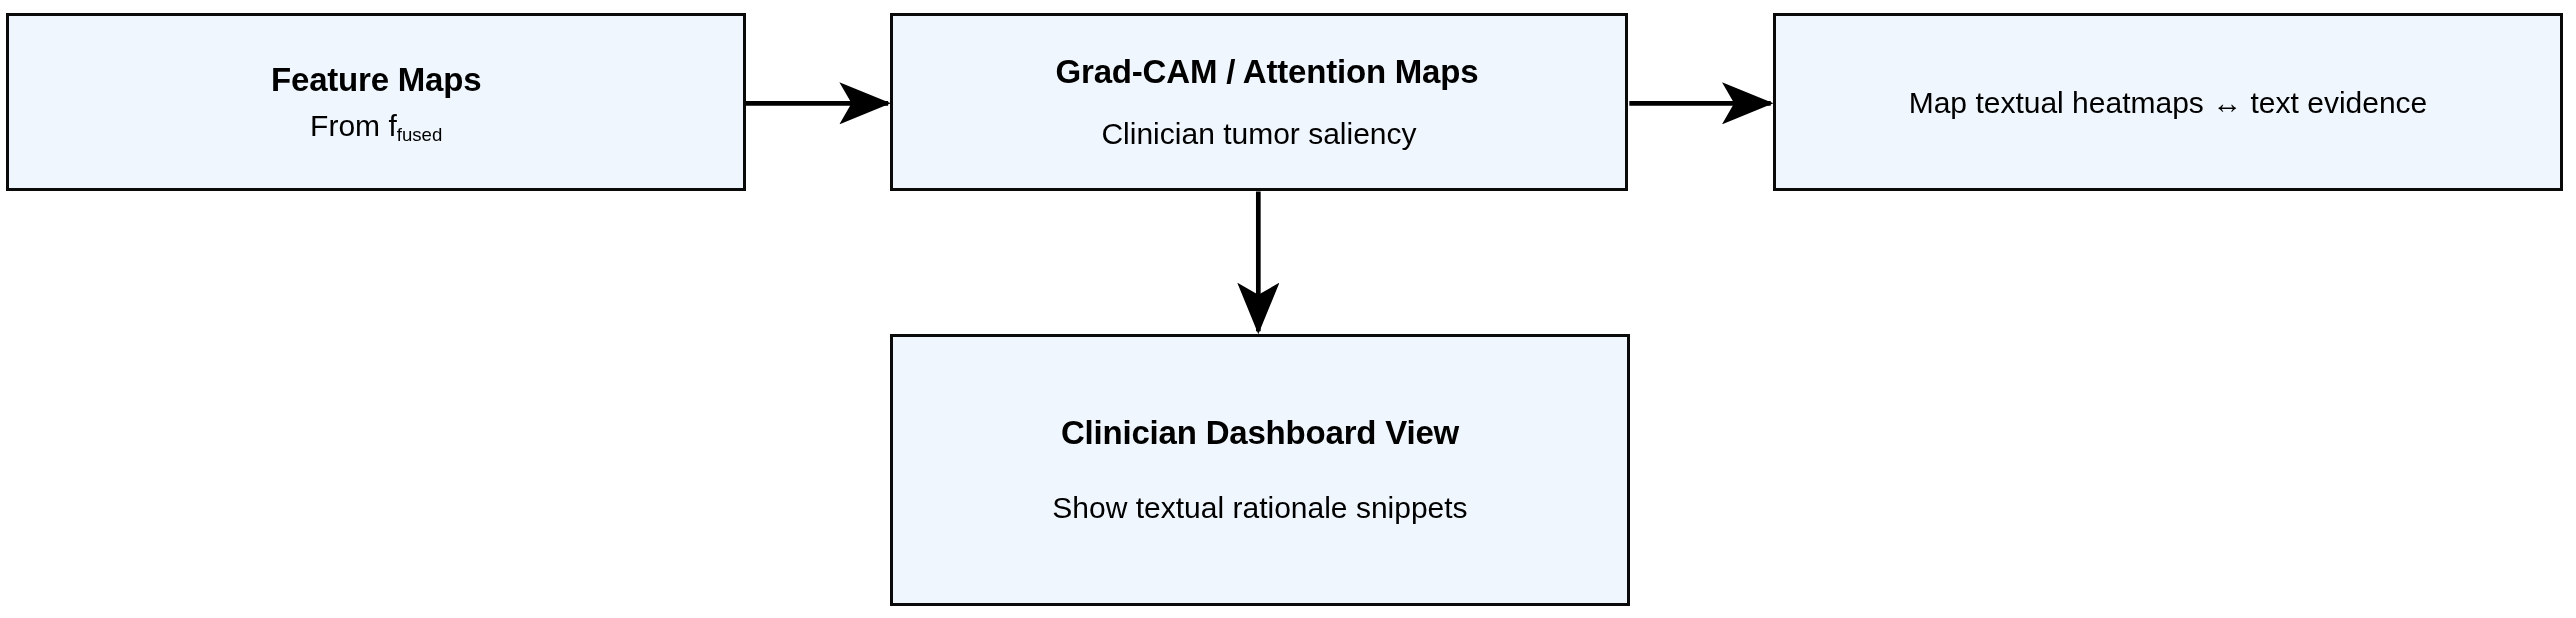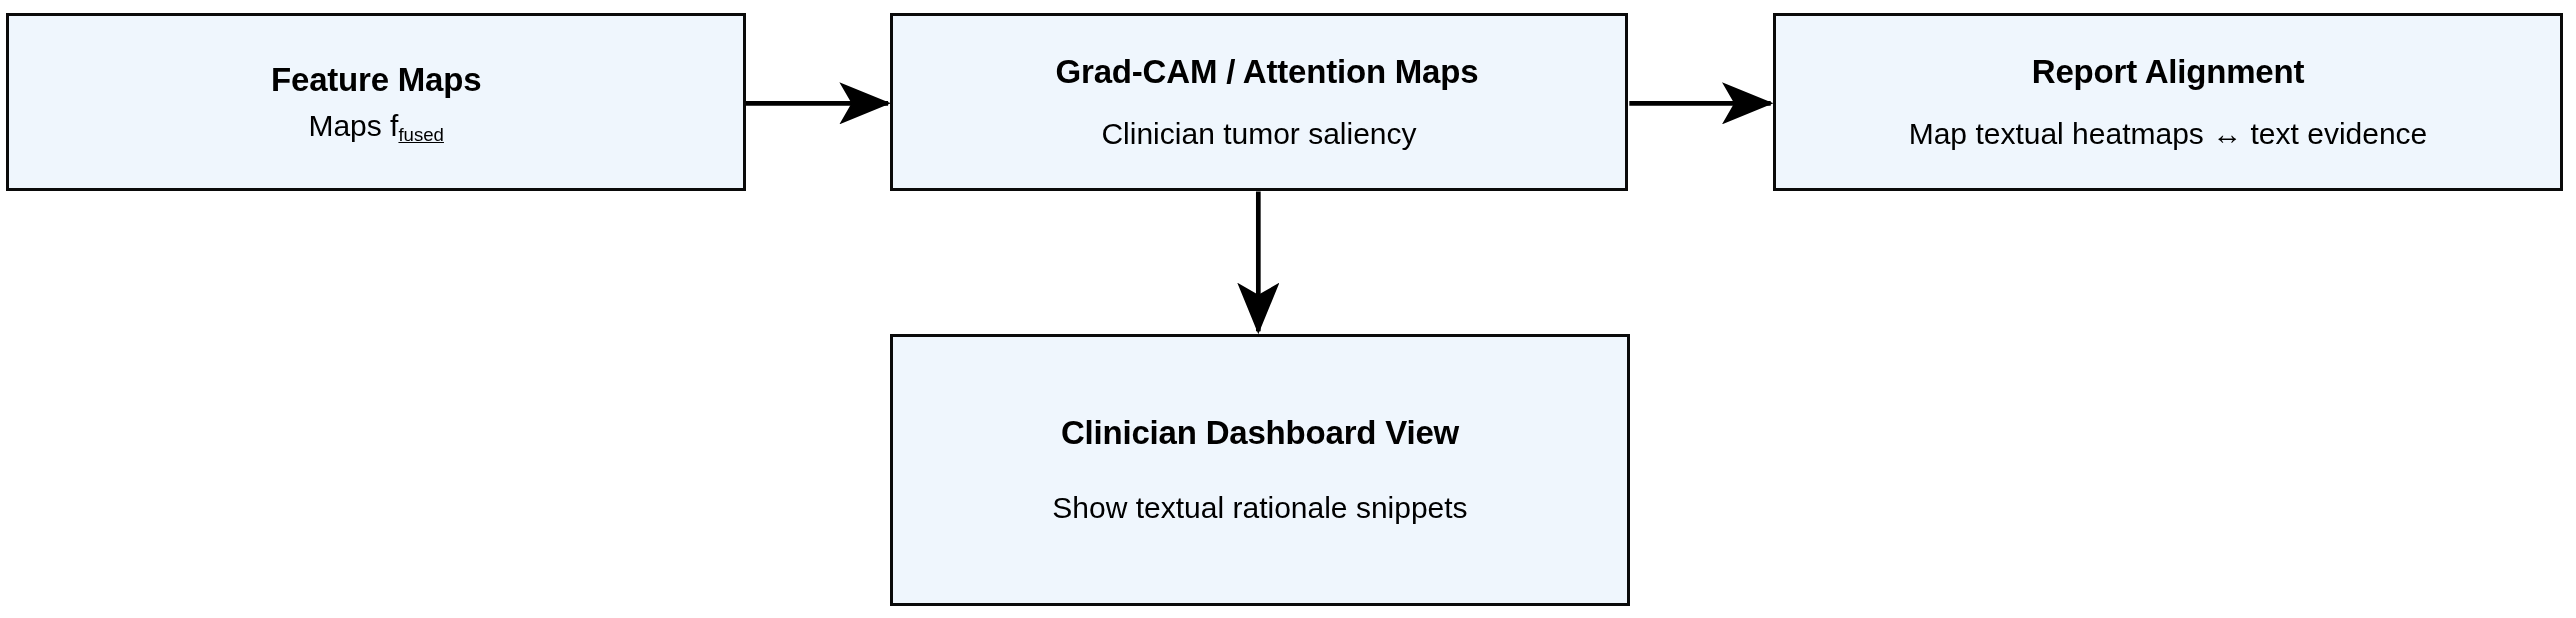--- a/index.html
+++ b/index.html
@@ -41,21 +41,20 @@
     font-weight: normal;
     color: #000000;
     line-height: 1.05;
     white-space: nowrap;
   }
   .node-sub sub {
     font-size: 0.62em;
     vertical-align: baseline;
     position: relative;
     top: 0.28em;
-    text-decoration: underline;
   }
 
   
   #node-feature-maps {
     left: 6.2px;  top: 13.3px;  width: 740px;  height: 178px;
   }
   #node-feature-maps .node-title { margin-bottom: 12px; }
 
   #node-gradcam {
     left: 890px; top: 13.3px; width: 738px; height: 178px;
@@ -96,30 +95,29 @@
 
     <line x1="955" y1="132" x2="1137" y2="132" stroke="#000000" stroke-width="6" marker-end="url(#arrowhead)"></line>
 
     <line x1="2086" y1="132" x2="2267" y2="132" stroke="#000000" stroke-width="6" marker-end="url(#arrowhead)"></line>
 
     <line x1="1611" y1="245" x2="1611" y2="424" stroke="#000000" stroke-width="6" marker-end="url(#arrowhead)"></line>
   </svg>
 
   <div class="node" id="node-feature-maps">
     <div class="node-title">Feature Maps</div>
-    <div class="node-sub"><span>Maps f</span><sub>fused</sub></div>
+    <div class="node-sub"><span>From f</span><sub>fused</sub></div>
   </div>
 
   <div class="node" id="node-gradcam">
     <div class="node-title">Grad-CAM / Attention Maps</div>
     <div class="node-sub">Clinician tumor saliency</div>
   </div>
 
   <div class="node" id="node-report-alignment">
-    <div class="node-title">Report Alignment</div>
     <div class="node-sub">Map textual heatmaps ↔ text evidence</div>
   </div>
 
   <div class="node" id="node-dashboard">
     <div class="node-title">Clinician Dashboard View</div>
     <div class="node-sub">Show textual rationale snippets</div>
   </div>
 
 </div>
 

